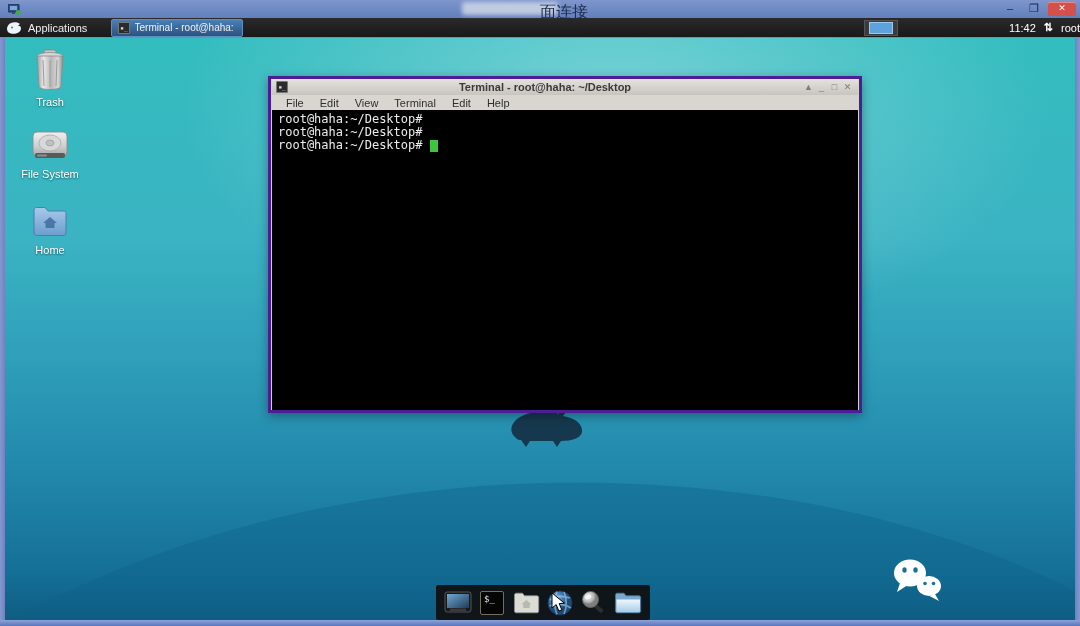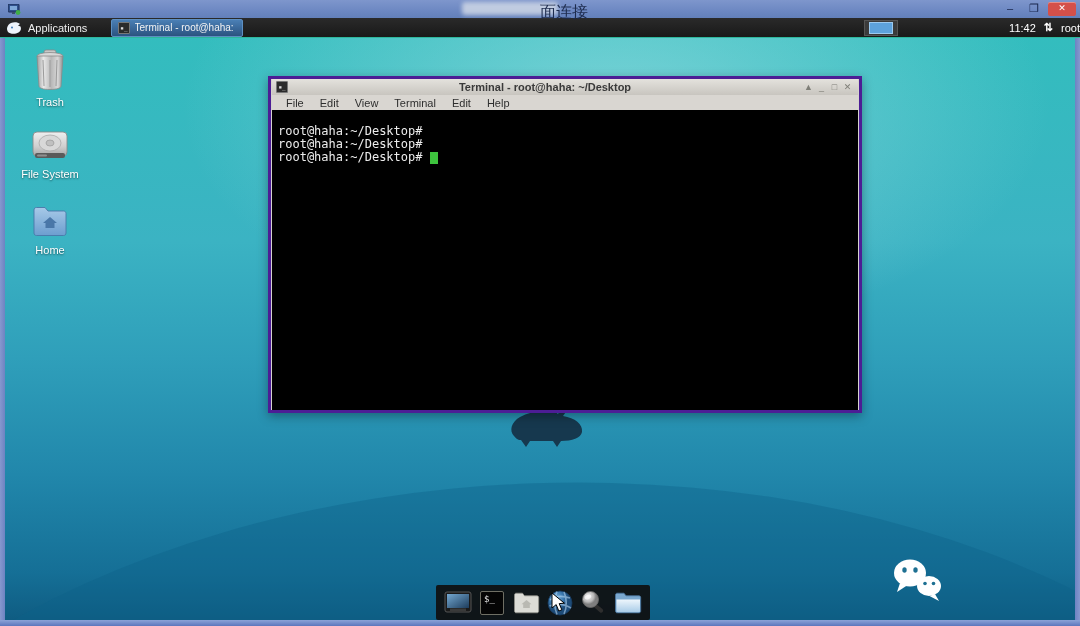--- a/index.html
+++ b/index.html
@@ -59,21 +59,21 @@
   
   .term-window { position:absolute; left:268px; top:76px; width:594px; height:337px; z-index:3;
     background:#d6d3ce; border:3px solid #4c1d95; box-shadow:0 3px 10px rgba(0,0,0,0.35);
     padding:0 1px 3px 1px; }
   .term-titlebar { height:16px; background:linear-gradient(180deg,#e4e2dd,#c8c5bf);
     display:flex; align-items:center; padding:0 4px; }
   .term-title { flex:1; text-align:center; font-size:11px; font-weight:bold; color:#3a3a3a; }
   .term-btn { width:13px; text-align:center; font-size:9px; color:#7e7e77; line-height:14px; }
   .term-menubar { height:15px; background:#d9d6d1; display:flex; align-items:center; padding-left:6px; }
   .term-menu-item { font-size:11px; color:#2e2e2e; padding:0 8px; }
-  .term-body { height:300px; background:#000; padding:15px 6px;
+  .term-body { height:300px; background:#000; padding:3px 6px;
     font-family:"DejaVu Sans Mono", monospace; font-size:12px; line-height:13px; color:#ececec; }
   .term-line { white-space:pre; }
   .term-cursor { display:inline-block; width:8px; height:12px; background:#3ec43e;
     vertical-align:text-bottom; margin-left:7px; }
   .term-icon-mini { width:12px; height:12px; background:#2b2b2b; border:1px solid #777; border-radius:1px;
     color:#ddd; font-size:6px; line-height:10px; text-align:center; font-family:"DejaVu Sans Mono",monospace; }
 
   
   .dock { position:absolute; left:436px; top:585px; width:214px; height:35px; z-index:4;
     background:rgba(15,15,15,0.92); border-radius:2px; display:flex; align-items:center;

